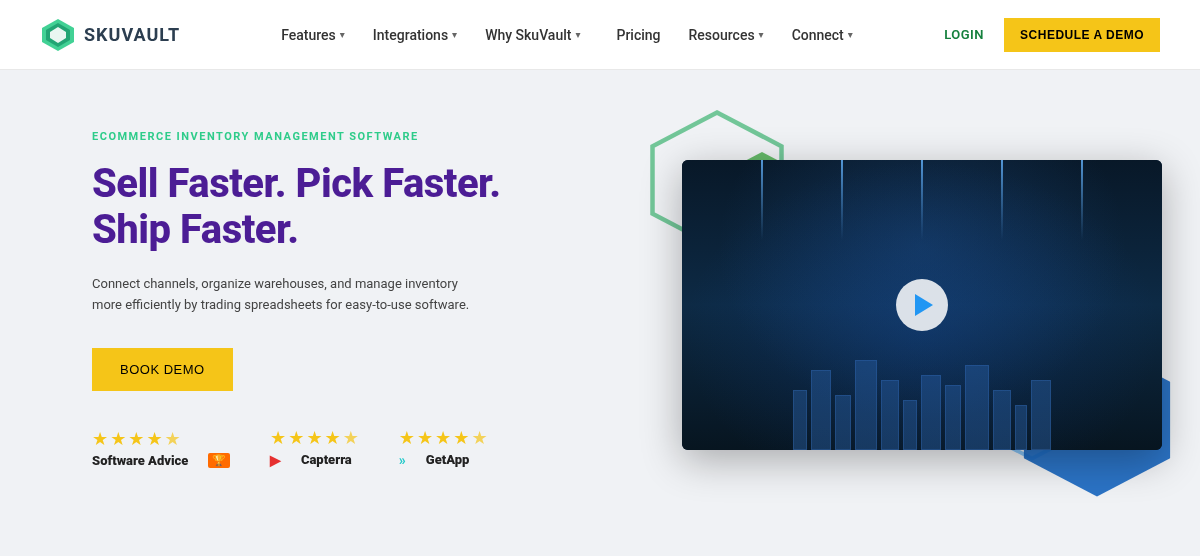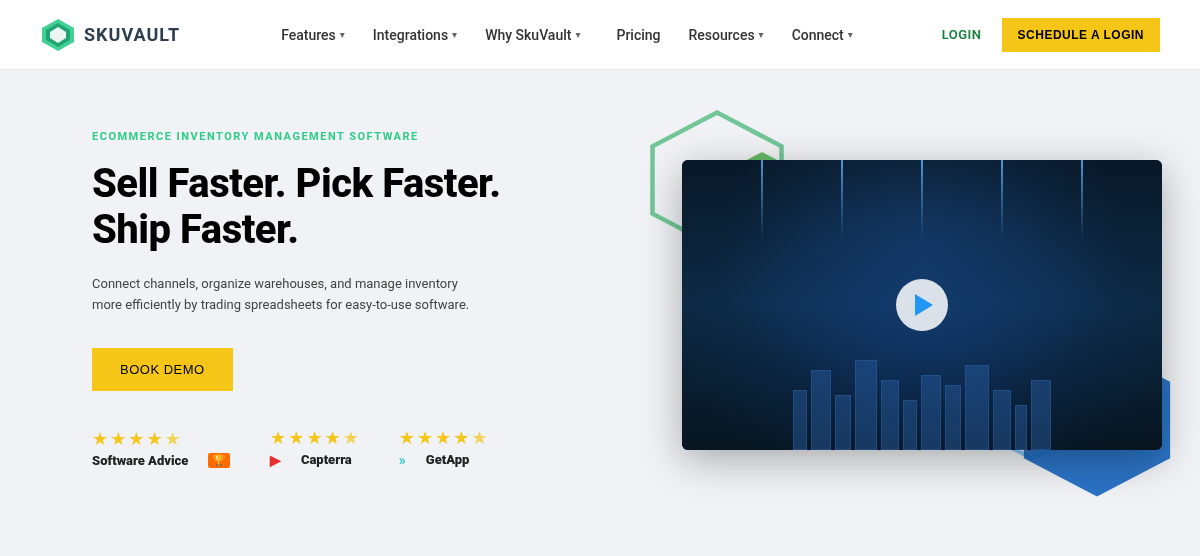--- a/index.html
+++ b/index.html
@@ -105,21 +105,21 @@
       font-size: 11px;
       font-weight: 700;
       color: #2ecc8a;
       letter-spacing: 1.5px;
       text-transform: uppercase;
       margin-bottom: 18px;
     }
     .hero-headline {
       font-size: 40px;
       font-weight: 800;
-      color: #000000;
+      color: #4c1d95;
       line-height: 1.15;
       margin-bottom: 20px;
       letter-spacing: -0.5px;
     }
     .hero-body {
       font-size: 13px;
       color: #444;
       line-height: 1.65;
       margin-bottom: 32px;
       max-width: 390px;
@@ -304,21 +304,21 @@
       <span class="chevron">▾</span>
     </a>
     <a class="nav-item" href="#">
       <span>Connect</span>
       <span class="chevron">▾</span>
     </a>
   </div>
 
   <div class="nav-right">
     <span class="nav-login">LOGIN</span>
-    <button class="btn-schedule">SCHEDULE A LOGIN</button>
+    <button class="btn-schedule">SCHEDULE A DEMO</button>
   </div>
 </nav>
 
 <section class="hero">
   <div class="hero-left">
     <p class="hero-eyebrow">ECOMMERCE INVENTORY MANAGEMENT SOFTWARE</p>
     <h1 class="hero-headline">Sell Faster. Pick Faster. Ship Faster.</h1>
     <p class="hero-body">Connect channels, organize warehouses, and manage inventory more efficiently by trading spreadsheets for easy-to-use software.</p>
     <button class="btn-book-demo">BOOK DEMO</button>
 

